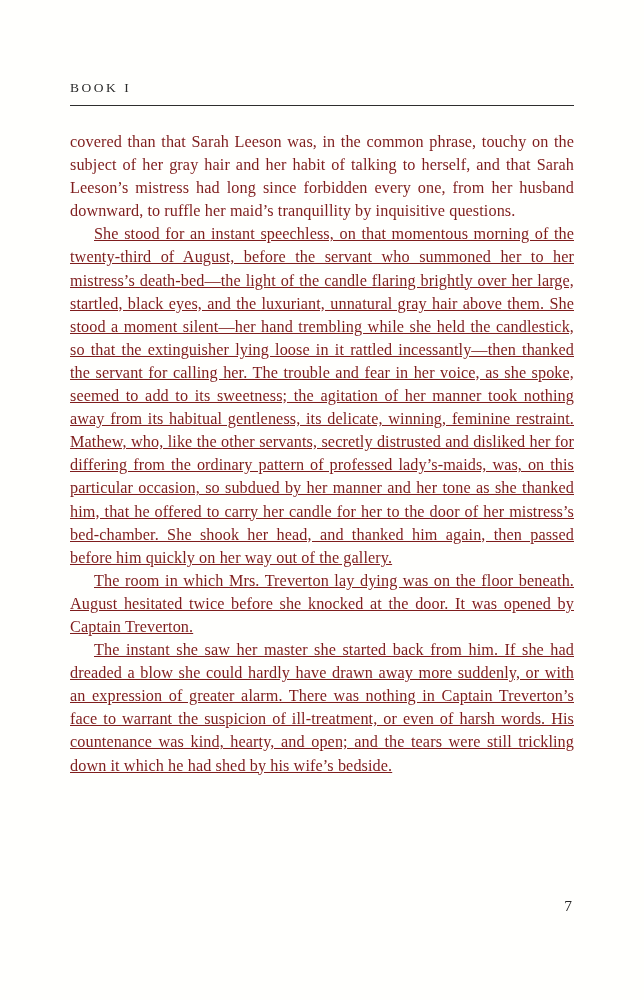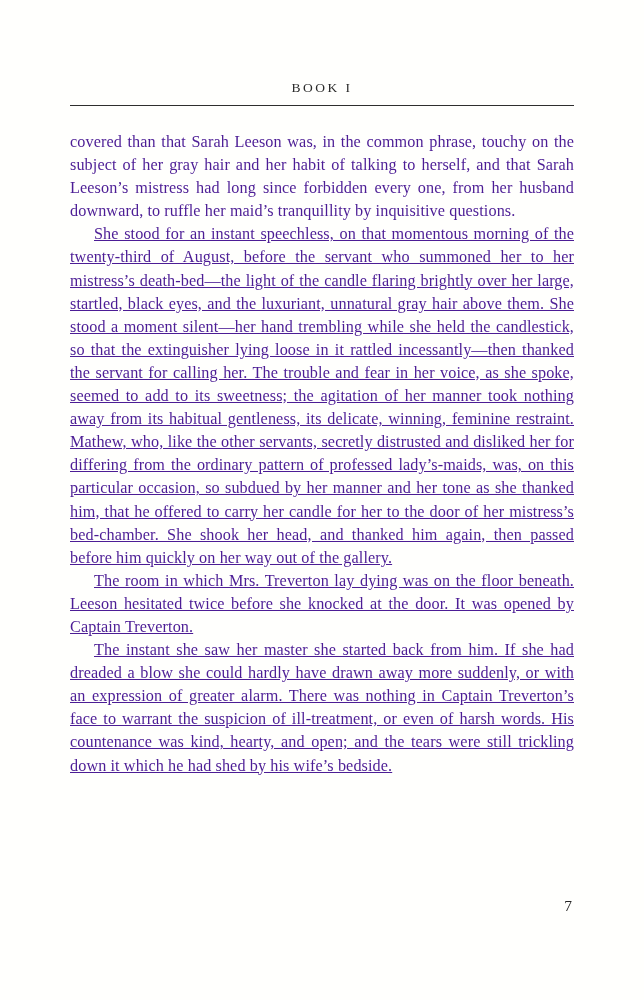--- a/index.html
+++ b/index.html
@@ -17,35 +17,35 @@
     background: #fffffd;
     color: #1f1f1f;
   }
   .content {
     position: absolute;
     left: 70px;
     width: 504px;
     top: 80px;
   }
   .running-head {
-    text-align: center;
+    text-align: left;
     font-size: 13.5px;
     letter-spacing: 2.5px;
     color: #2b2b2b;
     padding-bottom: 9px;
   }
   .rule {
     border-bottom: 1.6px solid #2e2e2e;
     margin-bottom: 25px;
     height: 0;
   }
   .body-text {
     font-size: 16.2px;
     line-height: 23.1px;
-    color: #4c1d95;
+    color: #7f1d1d;
     letter-spacing: 0.1px;
   }
   .para {
     text-align: justify;
     text-justify: inter-word;
   }
   .para.indent {
     text-indent: 24px;
     text-decoration: underline;
   }
@@ -62,18 +62,18 @@
 
 <div class="page">
   <div class="content">
     <div class="running-head">
       <span>BOOK I</span>
     </div>
     <div class="rule"></div>
     <div class="body-text">
       <p class="para">covered than that Sarah Leeson was, in the common phrase, touchy on the subject of her gray hair and her habit of talking to herself, and that Sarah Leeson’s mistress had long since forbidden every one, from her husband downward, to ruffle her maid’s tranquillity by inquisitive questions.</p>
       <p class="para indent">She stood for an instant speechless, on that momentous morning of the twenty-third of August, before the servant who summoned her to her mistress’s death-bed—the light of the candle flaring brightly over her large, startled, black eyes, and the luxuriant, unnatural gray hair above them. She stood a moment silent—her hand trembling while she held the candlestick, so that the extinguisher lying loose in it rattled incessantly—then thanked the servant for calling her. The trouble and fear in her voice, as she spoke, seemed to add to its sweetness; the agitation of her manner took nothing away from its habitual gentleness, its delicate, winning, feminine restraint. Mathew, who, like the other servants, secretly distrusted and disliked her for differing from the ordinary pattern of professed lady’s-maids, was, on this particular occasion, so subdued by her manner and her tone as she thanked him, that he offered to carry her candle for her to the door of her mistress’s bed-chamber. She shook her head, and thanked him again, then passed before him quickly on her way out of the gallery.</p>
-      <p class="para indent">The room in which Mrs. Treverton lay dying was on the floor beneath. Leeson hesitated twice before she knocked at the door. It was opened by Captain Treverton.</p>
+      <p class="para indent">The room in which Mrs. Treverton lay dying was on the floor beneath. August hesitated twice before she knocked at the door. It was opened by Captain Treverton.</p>
       <p class="para indent">The instant she saw her master she started back from him. If she had dreaded a blow she could hardly have drawn away more suddenly, or with an expression of greater alarm. There was nothing in Captain Treverton’s face to warrant the suspicion of ill-treatment, or even of harsh words. His countenance was kind, hearty, and open; and the tears were still trickling down it which he had shed by his wife’s bedside.</p>
     </div>
   </div>
   <div class="page-number">7</div>
 </div>
 
 </body></html>

